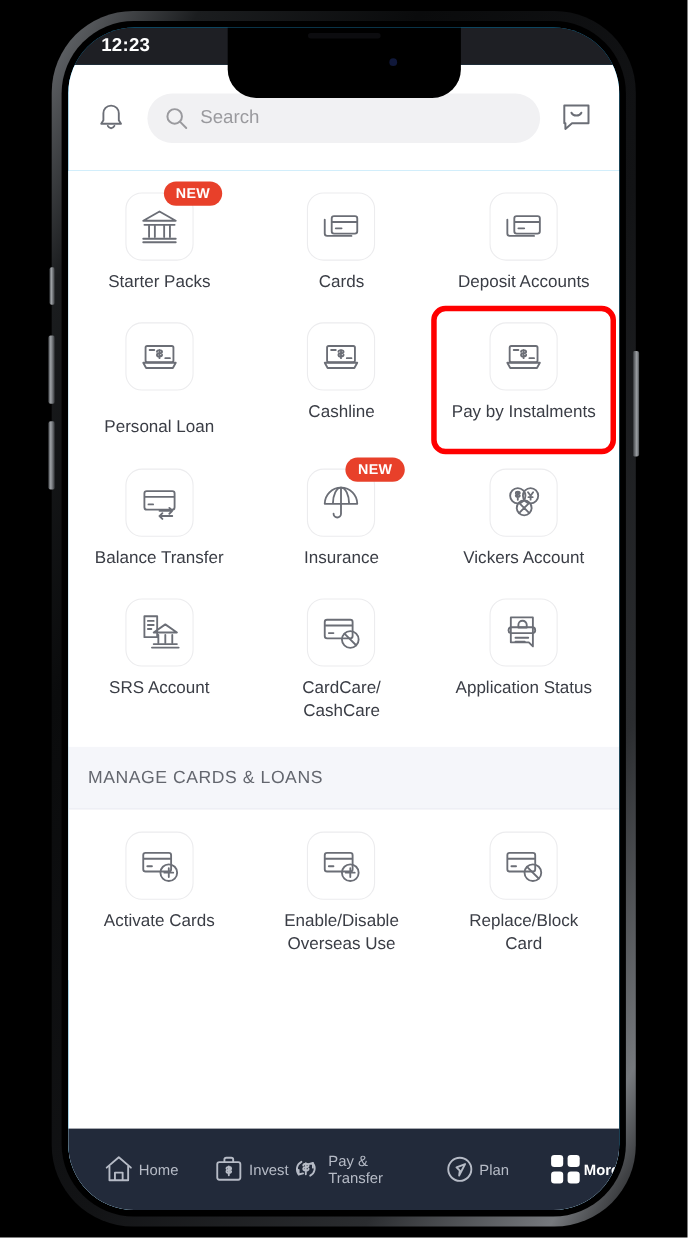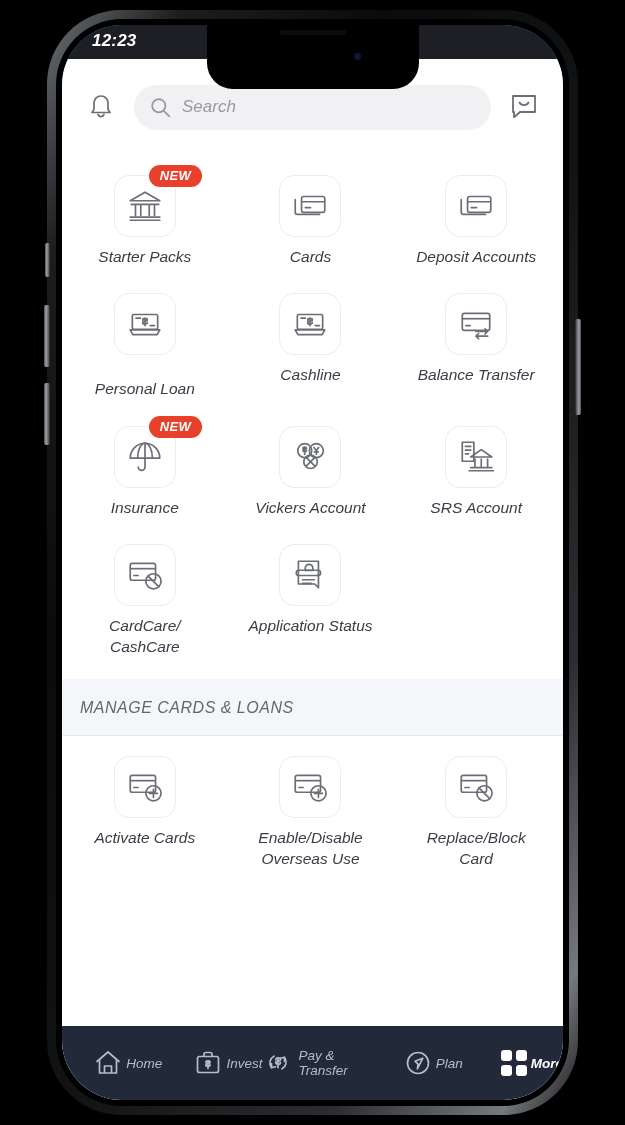--- a/index.html
+++ b/index.html
@@ -46,21 +46,20 @@
                 background: linear-gradient(270deg,#4c4f53,#9ea2a6 35%,#5a5d61 75%,#1d1f21); }
 
   
   .screen {
     position: relative;
     width: 100%;
     height: 100%;
     border-radius: 60px;
     overflow: hidden;
     background: #0ea5e9;
-    font-style: italic;
   }
 
   
   .status-bar {
     position: absolute;
     top: 0; left: 0; right: 0;
     height: 34px;
     background: #1e1f24;
     z-index: 6;
   }
@@ -323,20 +322,31 @@
                 <div class="tile-icon-box">
                   <svg width="38" height="38" viewBox="0 0 36 36">
       <rect x="6" y="9" width="24" height="14" rx="1.4" stroke="#6b6e76" stroke-width="1.6" fill="none"></rect>
       <path d="M9.5 12.5h4M23 19.5h4" stroke="#6b6e76" stroke-width="1.6" fill="none" stroke-linecap="round"></path>
       <path d="M18 12.5v7M15.8 14.1c0-.9 1-1.5 2.2-1.5s2.2.6 2.2 1.4-1 1.3-2.2 1.3-2.2.5-2.2 1.4 1 1.4 2.2 1.4 2.2-.6 2.2-1.5" stroke="#6b6e76" stroke-width="1.6" fill="none" stroke-linecap="round"></path>
       <path d="M4 23.5h28l-2.5 4.5H6.5z" stroke="#6b6e76" stroke-width="1.6" fill="none" stroke-linejoin="round"></path>
                   </svg>
                 </div>
                 <div class="tile-label" style="white-space: pre-line;">Cashline</div>
               </div>
+              <div class="tile highlighted">
+                <div class="tile-icon-box">
+                  <svg width="38" height="38" viewBox="0 0 36 36">
+      <rect x="6" y="9" width="24" height="14" rx="1.4" stroke="#6b6e76" stroke-width="1.6" fill="none"></rect>
+      <path d="M9.5 12.5h4M23 19.5h4" stroke="#6b6e76" stroke-width="1.6" fill="none" stroke-linecap="round"></path>
+      <path d="M18 12.5v7M15.8 14.1c0-.9 1-1.5 2.2-1.5s2.2.6 2.2 1.4-1 1.3-2.2 1.3-2.2.5-2.2 1.4 1 1.4 2.2 1.4 2.2-.6 2.2-1.5" stroke="#6b6e76" stroke-width="1.6" fill="none" stroke-linecap="round"></path>
+      <path d="M4 23.5h28l-2.5 4.5H6.5z" stroke="#6b6e76" stroke-width="1.6" fill="none" stroke-linejoin="round"></path>
+                  </svg>
+                </div>
+                <div class="tile-label" style="white-space: pre-line;">Pay by Instalments</div>
+              </div>
               <div class="tile">
                 <div class="tile-icon-box">
                   <svg width="38" height="38" viewBox="0 0 36 36">
       <rect x="5" y="8" width="26" height="16" rx="2" stroke="#6b6e76" stroke-width="1.6" fill="none"></rect>
       <path d="M5 13h26" stroke="#6b6e76" stroke-width="1.6" fill="none"></path>
       <path d="M8.5 19.5h4" stroke="#6b6e76" stroke-width="1.6" fill="none" stroke-linecap="round"></path>
       <path d="M18 25h11m-2.5-2.5L29 25l-2.5 2.5" stroke="#6b6e76" stroke-width="1.6" fill="none" stroke-linecap="round" stroke-linejoin="round"></path>
       <path d="M29 29.5H18m2.5-2.5L18 29.5 20.5 32" stroke="#6b6e76" stroke-width="1.6" fill="none" stroke-linecap="round" stroke-linejoin="round"></path>
                   </svg>
                 </div>

